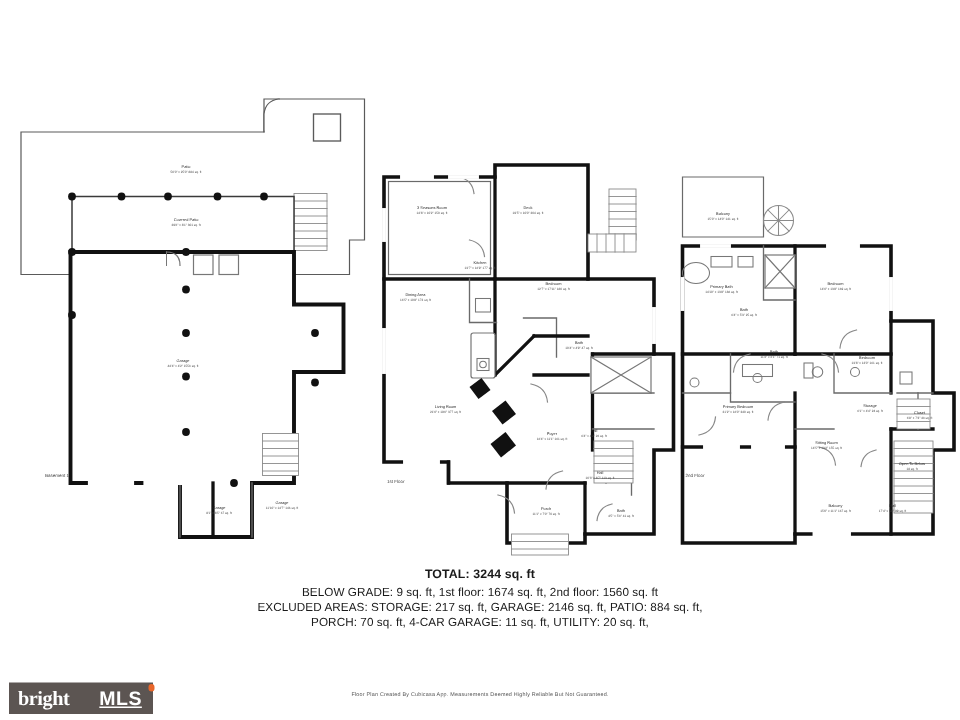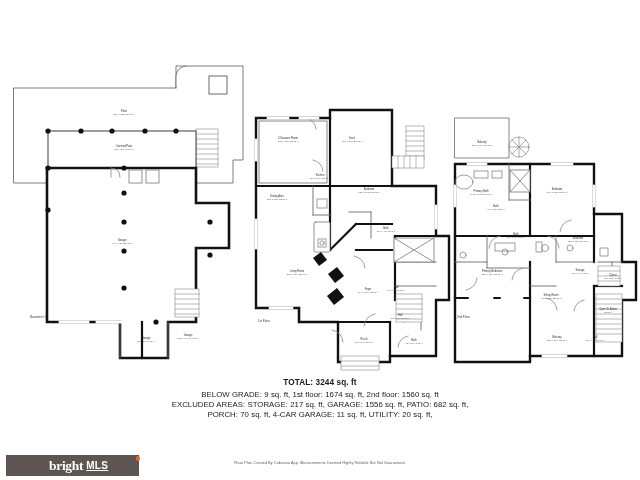--- a/index.html
+++ b/index.html
@@ -24,33 +24,33 @@
   }
   .summary .line{font-size:7.8px;letter-spacing:.05px;}
   .disclaimer{
     position:absolute;left:0;top:461px;width:640px;text-align:center;
     font-size:3.6px;color:#555;letter-spacing:.15px;
   }
 
   
   .logo{
     position:absolute;left:6px;top:455px;width:96px;height:21px;
-    background:#5c5552;display:flex;align-items:center;padding-left:37px;
+    background:#5c5552;display:flex;align-items:center;
   }
   .logo .word{
     position:relative;color:#ffffff;font-size:13.5px;font-weight:bold;
     font-family:"Liberation Serif","DejaVu Serif",serif;
     letter-spacing:-.3px;margin-left:6px;
   }
   .logo .dot{
     position:absolute;right:-1px;top:1px;width:4.5px;height:4.5px;
     border-radius:50%;background:#e8662a;
   }
   .logo .mls{
-    color:#ffffff;font-size:10px;font-weight:bold;margin-left:3px;
+    color:#ffffff;font-size:13px;font-weight:bold;margin-left:20px;
     letter-spacing:.3px;
     text-decoration:underline;
   }
   .rlabel{font-size:2.6px;fill:#2b2b2b;}
   .rdim{font-size:2.1px;fill:#4a4a4a;}
   .floorlabel{font-size:3px;fill:#3a3a3a;}
 </style>
 </head>
 <body>
 
@@ -424,21 +424,21 @@
     <g id="floor-captions" font-family="Liberation Sans, sans-serif">
         <text x="30" y="318" class="floorlabel">Basement 1</text>
         <text x="258" y="322" class="floorlabel">1st Floor</text>
         <text x="457" y="318" class="floorlabel">2nd Floor</text>
       </g>
   </svg>
 
   <div class="summary">
     <div class="total">TOTAL: 3244 sq. ft</div>
     <div class="line">BELOW GRADE: 9 sq. ft, 1st floor: 1674 sq. ft, 2nd floor: 1560 sq. ft</div>
-    <div class="line">EXCLUDED AREAS: STORAGE: 217 sq. ft, GARAGE: 1556 sq. ft, PATIO: 682 sq. ft,</div>
+    <div class="line">EXCLUDED AREAS: STORAGE: 217 sq. ft, GARAGE: 2146 sq. ft, PATIO: 884 sq. ft,</div>
     <div class="line">PORCH: 70 sq. ft, 4-CAR GARAGE: 11 sq. ft, UTILITY: 20 sq. ft,</div>
   </div>
 
   <div class="disclaimer">Floor Plan Created By Cubicasa App. Measurements Deemed Highly Reliable But Not Guaranteed.</div>
 
   <div class="logo">
     <span class="word">bright</span>
     <span class="dot"></span>
     <span class="mls">MLS</span>
   </div>

